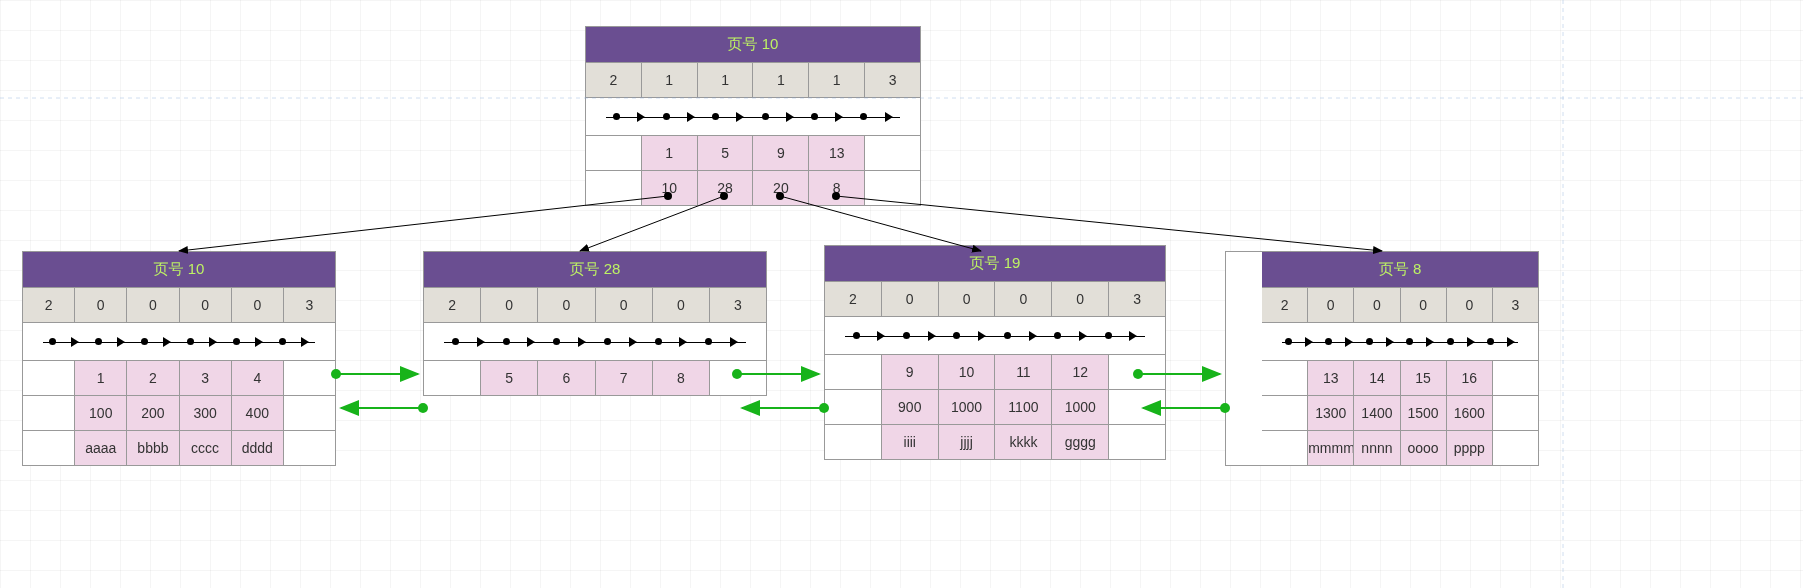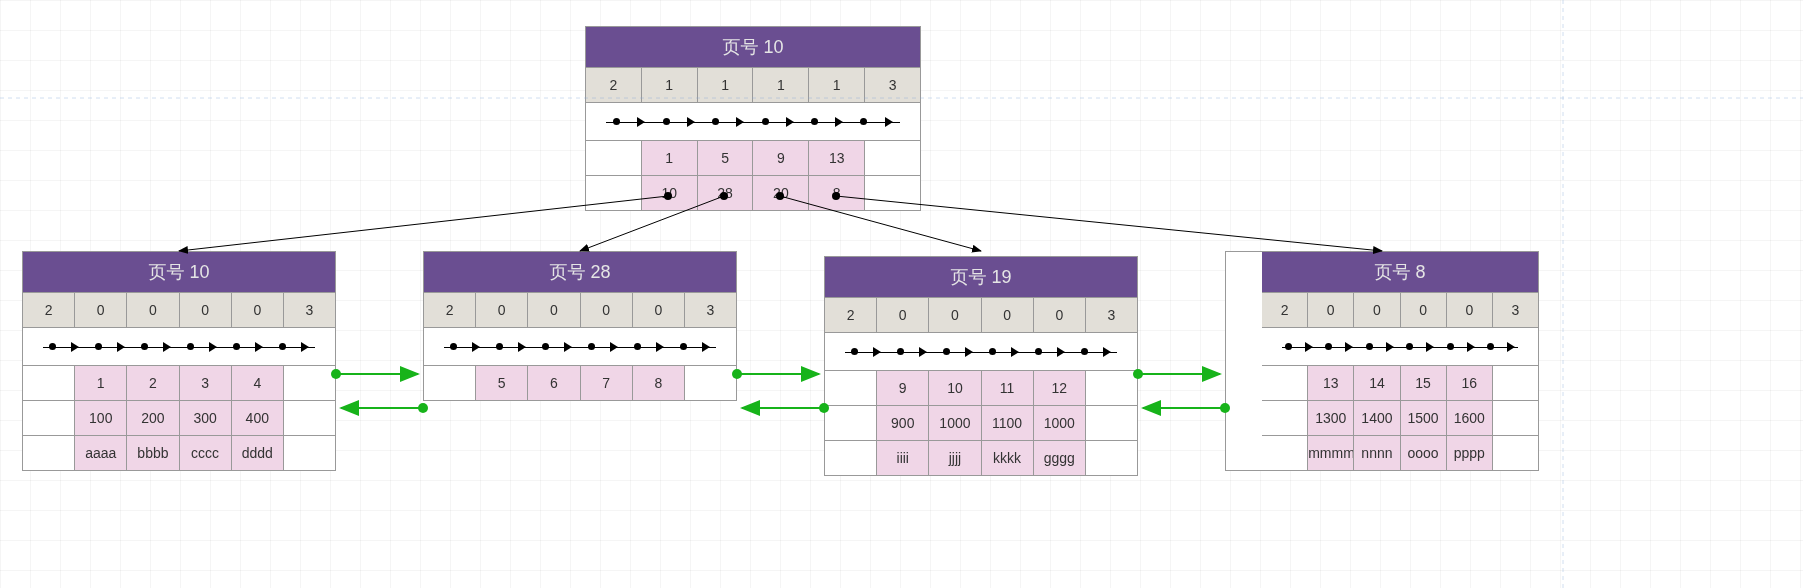--- a/index.html
+++ b/index.html
@@ -14,24 +14,24 @@
       #fff;
     position: relative;
   }
   .node {
     position: absolute;
     border: 1px solid #999;
     background: #fff;
   }
   .node-title {
     background: #6a4e91;
-    color: #e5e5e5;
+    color: #bef264;
     text-align: center;
     padding: 8px 0;
-    font-size: 18px;
+    font-size: 15px;
   }
   .row {
     display: flex;
     border-top: 1px solid #999;
   }
   .row:first-of-type { border-top: none; }
   .cell {
     flex: 1 1 0;
     min-width: 0;
     border-left: 1px solid #999;
@@ -169,21 +169,21 @@
   <div class="row row-data">
     <div class="cell blank"></div>
     <div class="cell">aaaa</div>
     <div class="cell">bbbb</div>
     <div class="cell">cccc</div>
     <div class="cell">dddd</div>
     <div class="cell blank"></div>
   </div>
 </div>
 
-<div class="node" style="left:423px; top:251px; width:314px;">
+<div class="node" style="left:423px; top:251px; width:344px;">
   <div class="node-title">页号 28</div>
   <div class="row row-hdr">
     <div class="cell">2</div>
     <div class="cell">0</div>
     <div class="cell">0</div>
     <div class="cell">0</div>
     <div class="cell">0</div>
     <div class="cell">3</div>
   </div>
   <div class="row-arrows">
@@ -206,21 +206,21 @@
   <div class="row row-data">
     <div class="cell blank"></div>
     <div class="cell">5</div>
     <div class="cell">6</div>
     <div class="cell">7</div>
     <div class="cell">8</div>
     <div class="cell blank"></div>
   </div>
 </div>
 
-<div class="node" style="left:824px; top:256px; width:314px;">
+<div class="node" style="left:824px; top:245px; width:342px;">
   <div class="node-title">页号 19</div>
   <div class="row row-hdr">
     <div class="cell">2</div>
     <div class="cell">0</div>
     <div class="cell">0</div>
     <div class="cell">0</div>
     <div class="cell">0</div>
     <div class="cell">3</div>
   </div>
   <div class="row-arrows">

